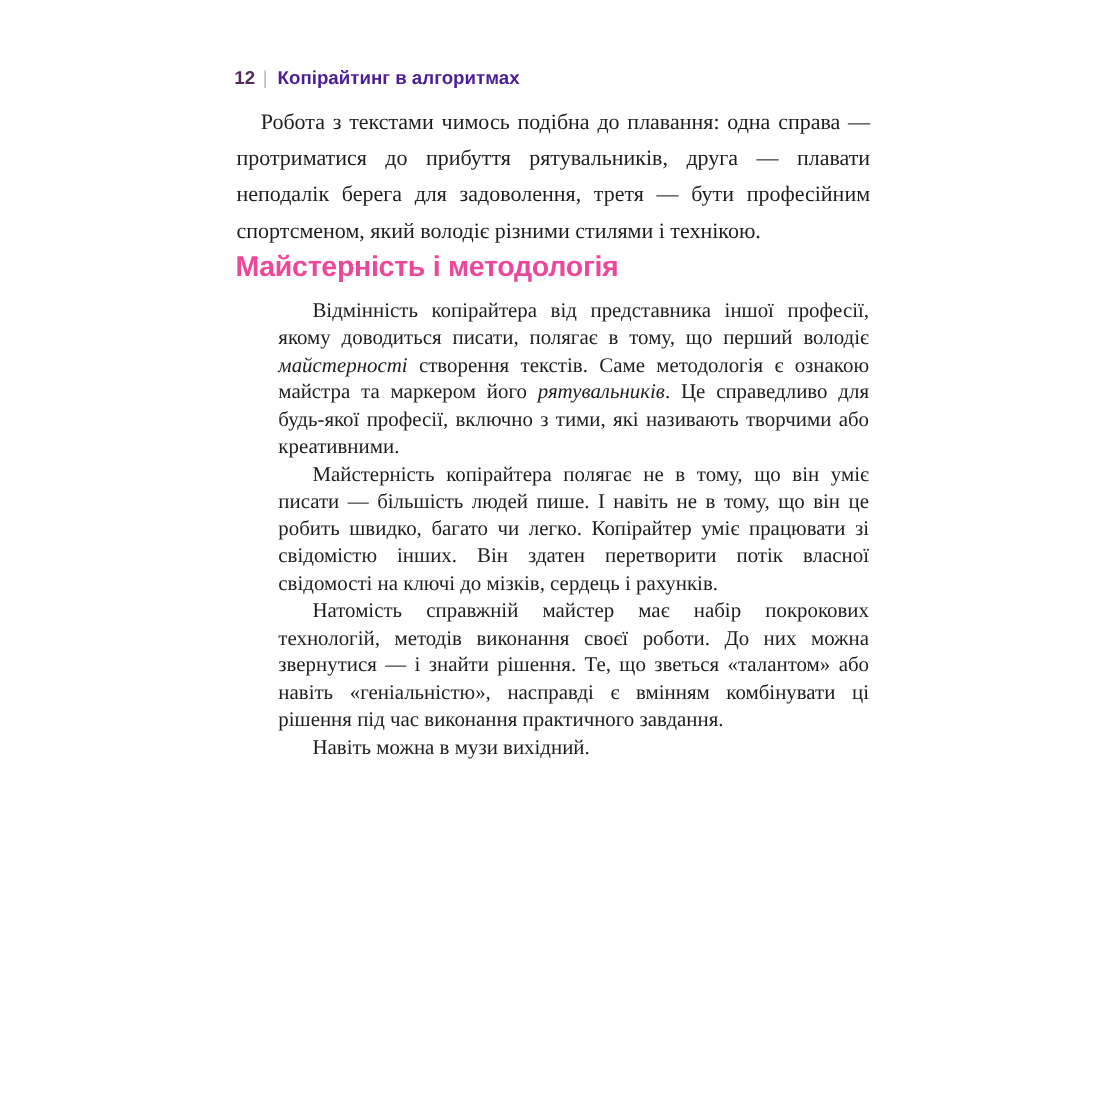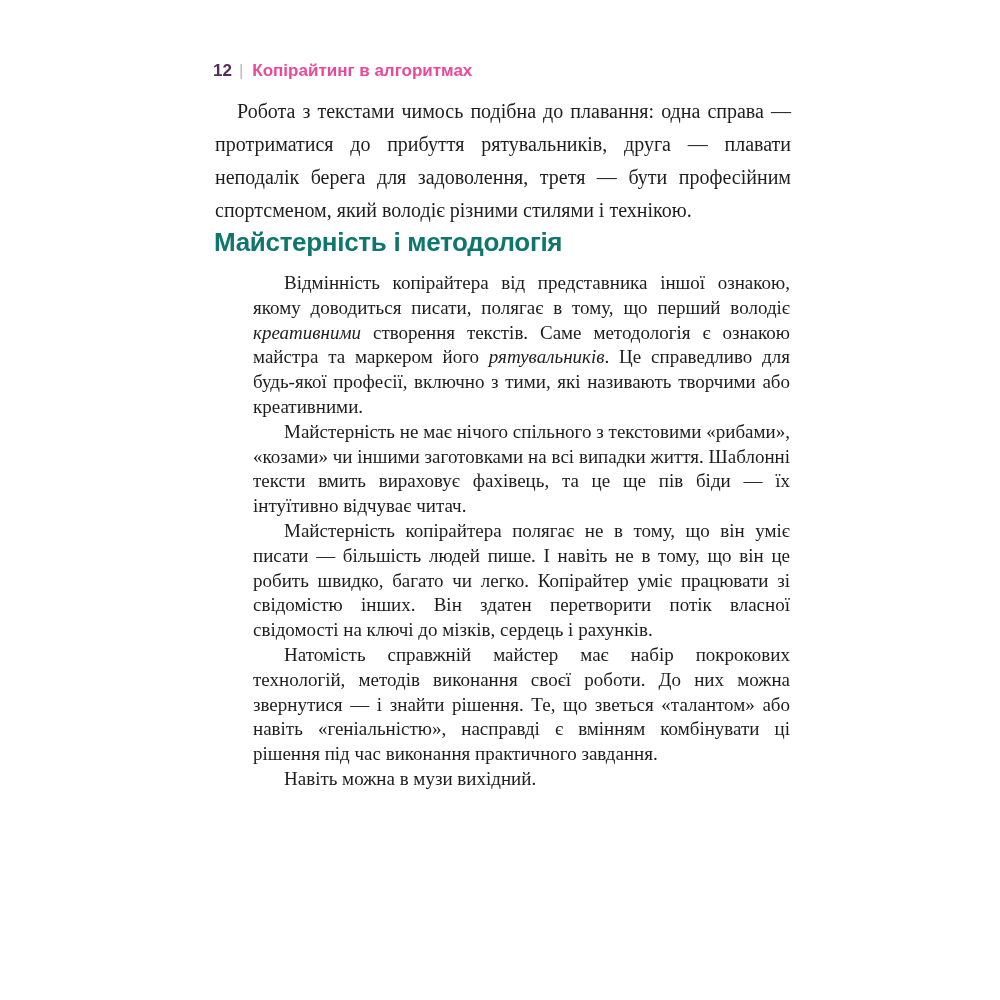--- a/index.html
+++ b/index.html
@@ -28,21 +28,21 @@
     color: #55295c;
     font-weight: 700;
     text-align: center;
   }
   .head-sep {
     color: #b8b8b8;
     font-weight: 400;
     margin: 0 9px 0 7px;
   }
   .booktitle {
-    color: #ec4899;
+    color: #4c1d95;
     font-weight: 700;
   }
   
   .intro {
     position: absolute;
     left: 215px;
     top: 95px;
     width: 576px;
     margin: 0;
     font-family: "Liberation Serif", "DejaVu Serif", serif;
@@ -56,21 +56,21 @@
   .section-heading {
     position: absolute;
     left: 214px;
     top: 226px;
     margin: 0;
     font-family: "Liberation Sans", "DejaVu Sans", sans-serif;
     font-size: 26px;
     line-height: 32px;
     font-weight: 700;
     letter-spacing: -0.3px;
-    color: #0f766e;
+    color: #ec4899;
   }
   
   .body-block {
     position: absolute;
     left: 253px;
     top: 271px;
     width: 537px;
     font-family: "Liberation Serif", "DejaVu Serif", serif;
     font-size: 19px;
     line-height: 24.8px;
@@ -92,20 +92,19 @@
 
   <header class="running-head">
     <span class="pagenum">12</span><span class="head-sep">|</span><span class="booktitle">Копірайтинг в алгоритмах</span>
   </header>
 
   <p class="intro">Робота з текстами чимось подібна до плавання: одна справа — протриматися до прибуття рятувальників, друга — плавати неподалік берега для задоволення, третя — бути професійним спортсменом, який володіє різними стилями і технікою.</p>
 
   <h1 class="section-heading">Майстерність і методологія</h1>
 
   <div class="body-block">
-    <p><span>Відмінність копірайтера від представника іншої ознакою, якому доводиться писати, полягає в тому, що перший володіє </span><em>креативними</em><span> створення текстів. Саме методологія є ознакою майстра та маркером його </span><em>рятувальників</em><span>. Це справедливо для будь-якої професії, включно з тими, які називають творчими або креативними.</span></p>
-    <p>Майстерність не має нічого спільного з текстовими «рибами», «козами» чи іншими заготовками на всі випадки життя. Шаблонні тексти вмить вираховує фахівець, та це ще пів біди — їх інтуїтивно відчуває читач.</p>
+    <p><span>Відмінність копірайтера від представника іншої професії, якому доводиться писати, полягає в тому, що перший володіє </span><em>майстерності</em><span> створення текстів. Саме методологія є ознакою майстра та маркером його </span><em>рятувальників</em><span>. Це справедливо для будь-якої професії, включно з тими, які називають творчими або креативними.</span></p>
     <p>Майстерність копірайтера полягає не в тому, що він уміє писати — більшість людей пише. І навіть не в тому, що він це робить швидко, багато чи легко. Копірайтер уміє працювати зі свідомістю інших. Він здатен перетворити потік власної свідомості на ключі до мізків, сердець і рахунків.</p>
     <p>Натомість справжній майстер має набір покрокових технологій, методів виконання своєї роботи. До них можна звернутися — і знайти рішення. Те, що зветься «талантом» або навіть «геніальністю», насправді є вмінням комбінувати ці рішення під час виконання практичного завдання.</p>
     <p>Навіть можна в музи вихідний.</p>
   </div>
 
 </div>
 
 </body></html>

